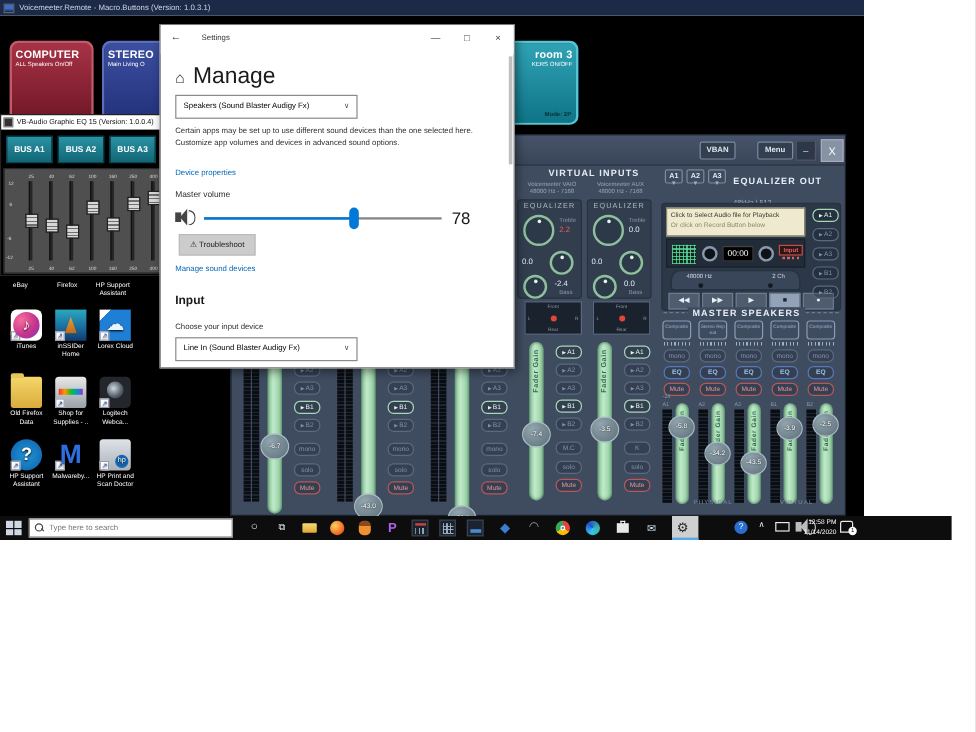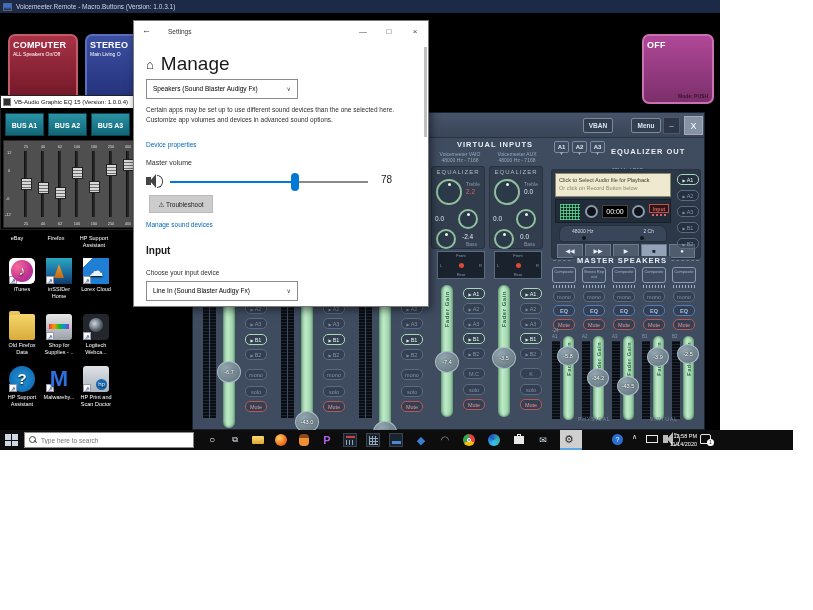--- a/index.html
+++ b/index.html
@@ -125,21 +125,21 @@
   .set-para{position:absolute;left:12px;top:84px;width:272px;font-size:6.5px;line-height:10px;color:#2e2e2e;}
   .set-link{position:absolute;left:12px;font-size:6.5px;color:#0067b8;cursor:pointer;}
   .set-label{position:absolute;left:12px;font-size:7px;color:#2e2e2e;}
   .slider-row{position:absolute;left:12px;top:152px;width:260px;height:18px;}
   .spk{position:absolute;left:0;top:4px;width:5px;height:8px;background:#444;}
   .spk::before{content:"";position:absolute;left:4px;top:-3px;border:7px solid transparent;border-right:6px solid #444;border-left:0;}
   .spk::after{content:"";position:absolute;left:11px;top:-2px;width:5px;height:11px;border:1px solid #444;border-left:none;border-radius:0 8px 8px 0;}
   .slider-track{position:absolute;left:24px;top:8px;width:198px;height:2px;background:#8a8a8a;cursor:pointer;}
   .slider-fill{position:absolute;left:0;top:0;height:2px;width:63%;background:#0078d7;}
   .slider-thumb{position:absolute;left:calc(63% - 4px);top:-8px;width:8px;height:18px;border-radius:4px;background:#0078d7;cursor:grab;}
-  .slider-val{position:absolute;right:14px;top:1px;font-size:10px;color:#1a1a1a;}
+  .slider-val{position:absolute;right:14px;top:1px;font-size:14px;color:#1a1a1a;}
   .ts-btn{position:absolute;left:15px;top:174px;width:64px;height:18px;background:#cccccc;border:1px solid #bbb;font-size:6.5px;text-align:center;line-height:17px;color:#1a1a1a;cursor:pointer;}
   .set-h2{position:absolute;left:12px;top:224px;font-size:10px;font-weight:600;color:#1a1a1a;}
   .set-scroll{position:absolute;right:1px;top:26px;width:3px;height:90px;background:#c0c0c0;}
 
   
   .taskbar{position:absolute;left:0;top:430px;width:793px;height:20px;background:#0d0d0d;z-index:6;display:block;}
   .tb-start{position:absolute;left:4px;top:3px;width:14px;height:14px;display:grid;grid-template-columns:6px 6px;grid-gap:1px;padding:1px;cursor:pointer;}
   .tb-start i{background:#cfd8e4;}
   .tb-search{position:absolute;left:24px;top:2px;width:170px;height:16px;background:#fff;border:1px solid #888;display:flex;align-items:center;cursor:text;}
   .tb-search input{border:none;outline:none;font-size:6.5px;color:#555;width:130px;background:transparent;}
@@ -167,24 +167,24 @@
   <div class="macro-btn mb1">
     <div class="mb-title">STEREO</div>
     <div class="mb-sub">Main Living O</div>
     <div class="mb-mode"></div>
   </div>
   <div class="macro-btn mb0">
     <div class="mb-title">COMPUTER</div>
     <div class="mb-sub">ALL Speakers On/Off</div>
     <div class="mb-mode"></div>
   </div>
-  <div class="macro-btn mb5">
-    <div class="mb-title">OFF</div>
-    <div class="mb-sub"></div>
-    <div class="mb-mode">Mode: PUSH</div>
+  <div class="macro-btn mb2">
+    <div class="mb-title">room 3</div>
+    <div class="mb-sub">KERS ON/OFF</div>
+    <div class="mb-mode">Mode: 2P</div>
   </div>
 
   <div class="frag" style="left:0;top:146px;">ES</div>
   <div class="frag" style="left:0;top:156px;">&amp;I</div>
   <div class="abs" style="left:0;top:218px;width:5px;height:8px;background:#c03030;z-index:1;"></div>
 
   <div class="dlabel-only" style="left:2px;top:235px;width:30px;">eBay</div>
   <div class="dlabel-only" style="left:38px;top:235px;width:36px;">Firefox</div>
   <div class="dlabel-only" style="left:74px;top:235px;width:40px;">HP Support Assistant</div>
 

